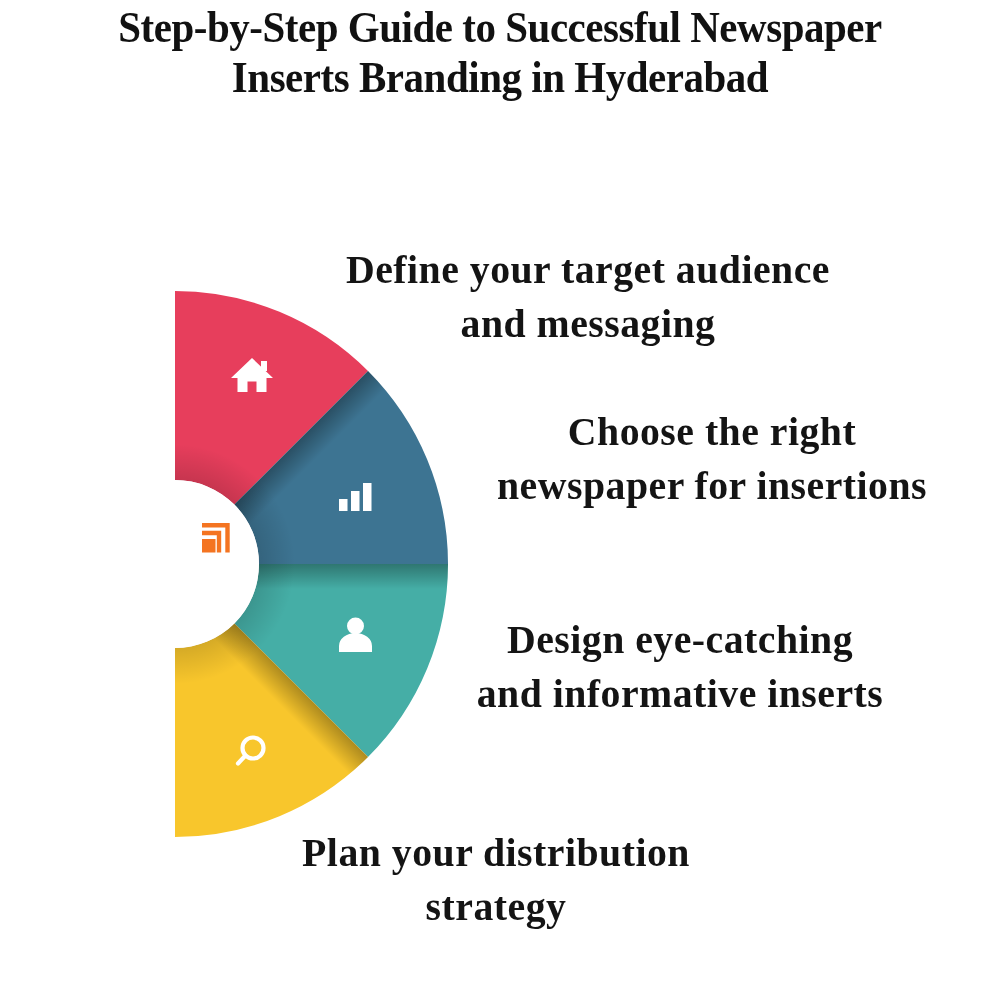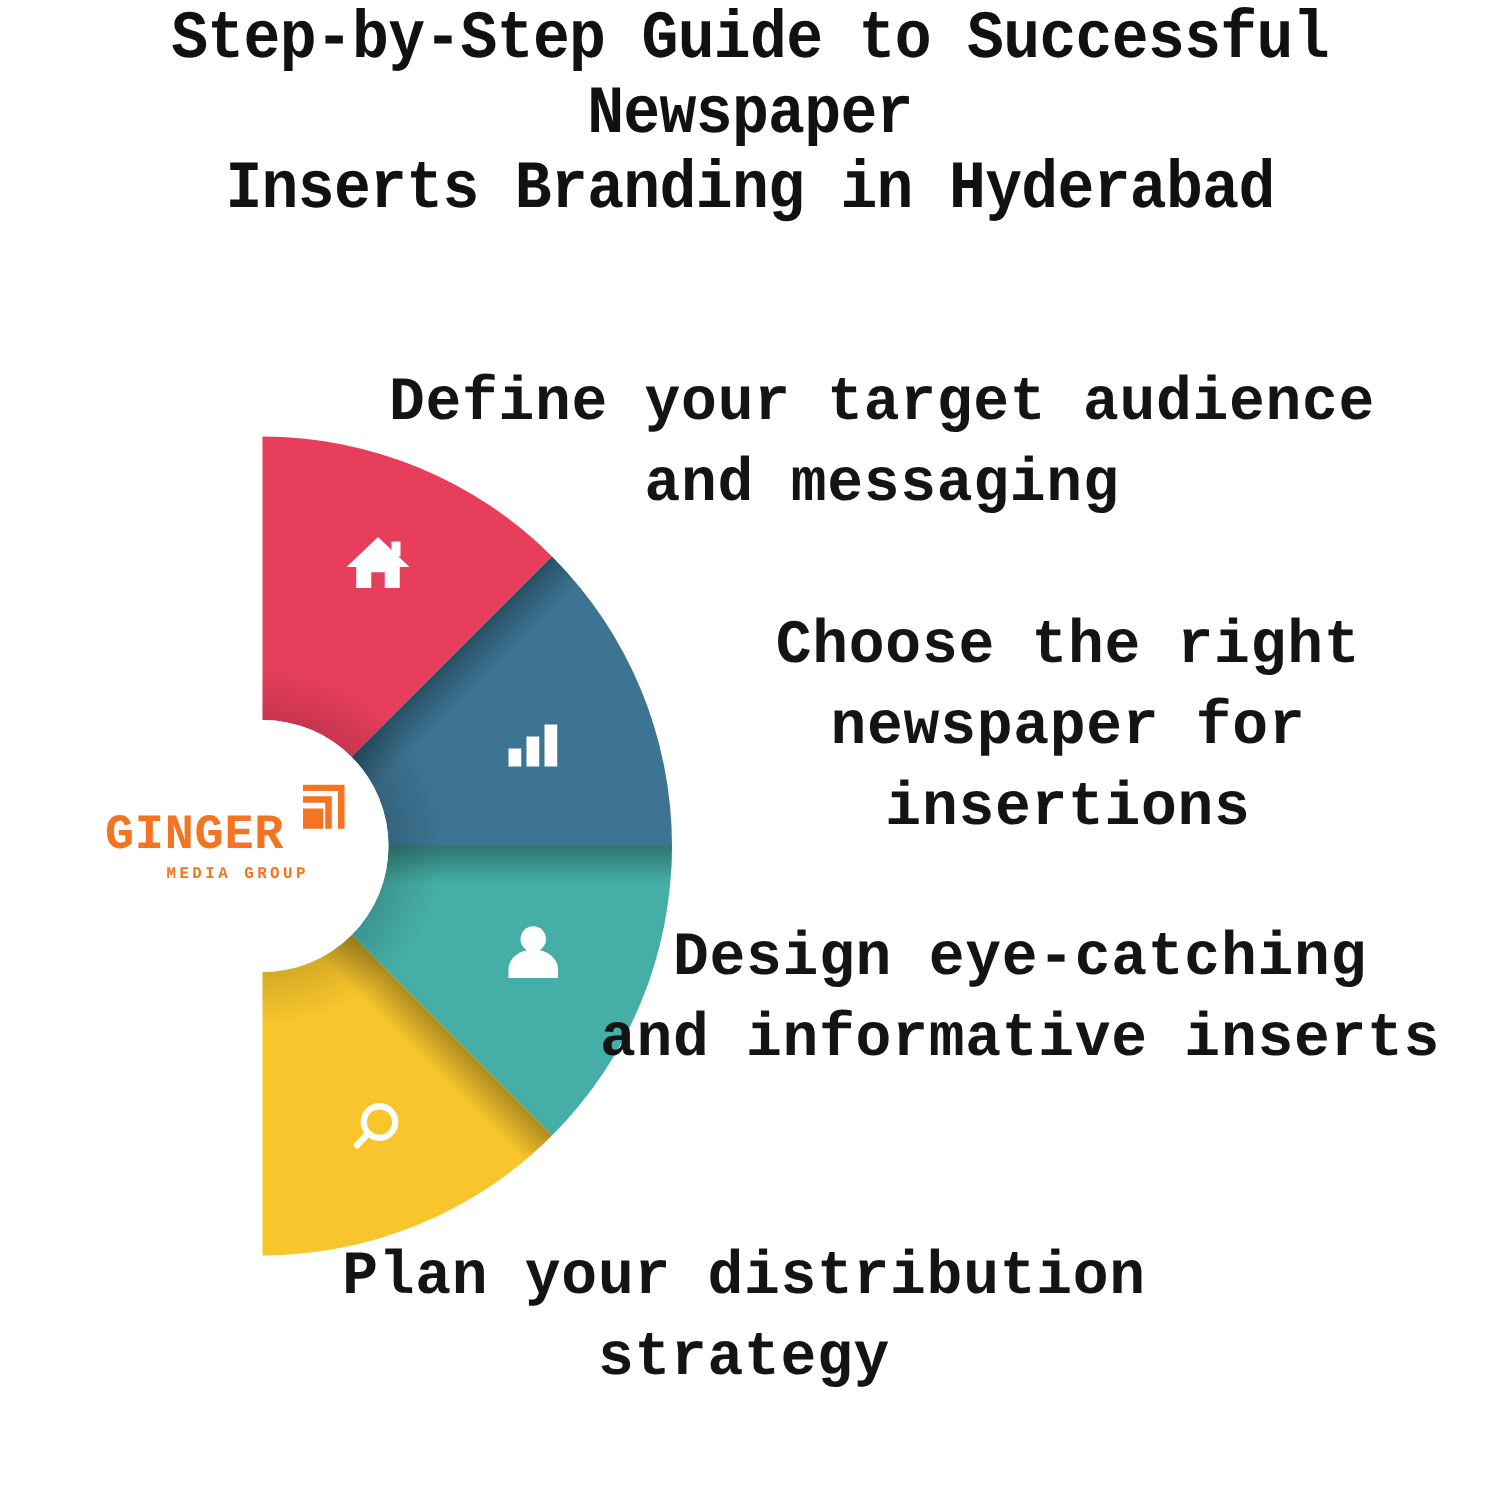--- a/index.html
+++ b/index.html
@@ -1,18 +1,18 @@
 <!DOCTYPE html>
 <html><head>
 <meta charset="utf-8">
 <style>
   html,body{margin:0;padding:0;background:#ffffff;}
   .canvas{
     position:relative;width:1000px;height:1000px;background:#ffffff;
-    font-family:Liberation Mono, monospace;overflow:hidden;
+    font-family:Liberation Serif, serif;overflow:hidden;
   }
   .title{
     position:absolute;left:0;top:2px;width:1000px;
     text-align:center;font-weight:bold;font-size:45px;line-height:50px;
     color:#111111;letter-spacing:-0.5px;white-space:pre-line;
     transform:scaleX(0.91);transform-origin:500px 0;
   }
   .step-label{
     position:absolute;text-align:center;font-weight:bold;
     font-size:41px;line-height:54px;color:#141414;letter-spacing:0.5px;
@@ -108,23 +108,19 @@
 
   <div class="step-label label-1">Define your target audience
 and messaging</div>
   <div class="step-label label-2">Choose the right
 newspaper for insertions</div>
   <div class="step-label label-3">Design eye-catching
 and informative inserts</div>
   <div class="step-label label-4">Plan your distribution
 strategy</div>
 
-  <div class="logo">
-    <div class="logo-name">GINGER</div>
-    <div class="logo-sub">MEDIA GROUP</div>
-  </div>
   <svg class="logo-icon" width="30" height="31" viewBox="0 0 30 31">
     <rect x="0" y="16" width="13.5" height="13.5" fill="#F47421"></rect>
     <path d="M0 10 H17 V29.5" fill="none" stroke="#F47421" stroke-width="4.4"></path>
     <path d="M0 2.2 H25.5 V29.5" fill="none" stroke="#F47421" stroke-width="4.4"></path>
   </svg>
 
 </div>
 
 </body></html>

